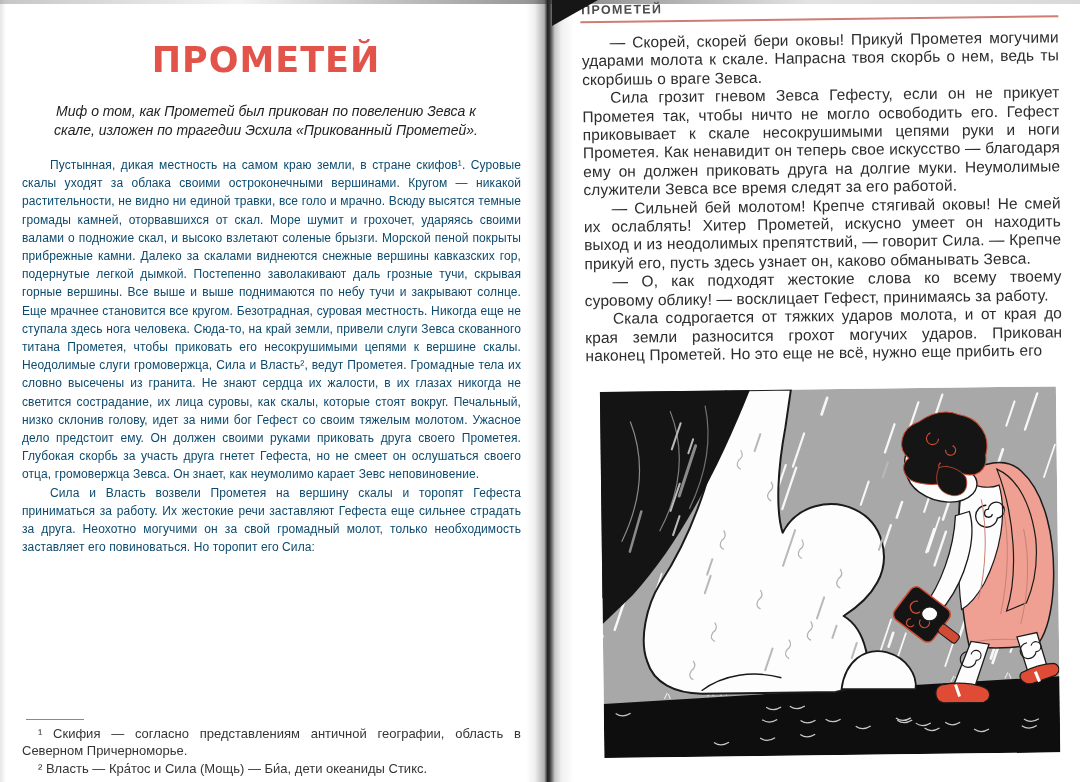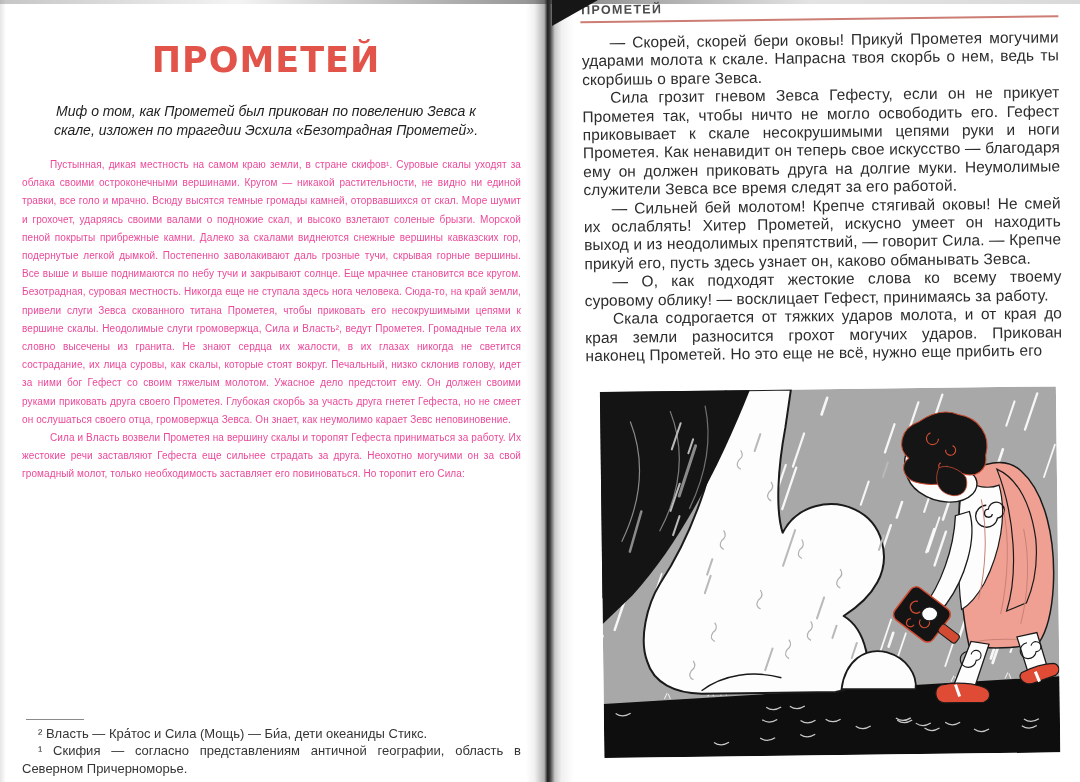--- a/index.html
+++ b/index.html
@@ -20,21 +20,21 @@
   .spine-blob{position:absolute;left:552px;top:0;width:46px;height:26px;background:#161616;z-index:41;
     clip-path:polygon(0 0,100% 0,0 100%);}
   
   .lp{position:absolute;left:0;top:0;width:532px;height:782px;}
   .lp-title{position:absolute;top:40px;left:16px;width:500px;text-align:center;
     font-family:"DejaVu Sans",sans-serif;font-weight:bold;font-size:35px;letter-spacing:1px;
     color:#e2544a;}
   .lp-epigraph{position:absolute;top:102px;left:41px;width:450px;text-align:center;
     font-style:italic;font-size:14px;line-height:18.5px;color:#1f1f1f;}
   .lp-body{position:absolute;top:156px;left:22px;width:499px;
-    font-size:10px;line-height:18.2px;color:#ec4899;text-align:justify;letter-spacing:.1px;}
+    font-size:12px;line-height:18.2px;color:#0c4a6e;text-align:justify;letter-spacing:.1px;}
   .lp-body p{margin:0;text-indent:28px;}
   .lp-foot{position:absolute;left:22px;bottom:5px;width:499px;
     font-size:13px;line-height:17.5px;color:#353535;text-align:justify;}
   .lp-foot p{margin:0;text-indent:16px;}
   .fn-sep{width:58px;height:0;border-top:1.4px solid #8a8a8a;margin:0 0 5px 4px;}
   
   .rp{position:absolute;left:556px;top:0;width:524px;height:782px;}
   .rp-rot{position:absolute;left:0;top:0;width:524px;height:782px;
     transform:rotate(-0.7deg);transform-origin:40px 400px;}
   .rp-header{position:absolute;left:30px;top:3px;font-size:12.5px;font-weight:bold;
@@ -46,29 +46,29 @@
   .illus{position:absolute;left:44px;top:392px;width:456px;height:366px;}
   .illus svg{display:block;}
 </style>
 </head>
 <body>
 
 <div class="scan">
 
   <div class="lp">
     <div class="lp-title">ПРОМЕТЕЙ</div>
-    <div class="lp-epigraph">Миф о том, как Прометей был прикован по повелению Зевса к скале, изложен по трагедии Эсхила «Безотрадная Прометей».</div>
+    <div class="lp-epigraph">Миф о том, как Прометей был прикован по повелению Зевса к скале, изложен по трагедии Эсхила «Прикованный Прометей».</div>
     <div class="lp-body">
       <p>Пустынная, дикая местность на самом краю земли, в стране скифов¹. Суровые скалы уходят за облака своими остроконечными вершинами. Кругом — никакой растительности, не видно ни единой травки, все голо и мрачно. Всюду высятся темные громады камней, оторвавшихся от скал. Море шумит и грохочет, ударяясь своими валами о подножие скал, и высоко взлетают соленые брызги. Морской пеной покрыты прибрежные камни. Далеко за скалами виднеются снежные вершины кавказских гор, подернутые легкой дымкой. Постепенно заволакивают даль грозные тучи, скрывая горные вершины. Все выше и выше поднимаются по небу тучи и закрывают солнце. Еще мрачнее становится все кругом. Безотрадная, суровая местность. Никогда еще не ступала здесь нога человека. Сюда-то, на край земли, привели слуги Зевса скованного титана Прометея, чтобы приковать его несокрушимыми цепями к вершине скалы. Неодолимые слуги громовержца, Сила и Власть², ведут Прометея. Громадные тела их словно высечены из гранита. Не знают сердца их жалости, в их глазах никогда не светится сострадание, их лица суровы, как скалы, которые стоят вокруг. Печальный, низко склонив голову, идет за ними бог Гефест со своим тяжелым молотом. Ужасное дело предстоит ему. Он должен своими руками приковать друга своего Прометея. Глубокая скорбь за участь друга гнетет Гефеста, но не смеет он ослушаться своего отца, громовержца Зевса. Он знает, как неумолимо карает Зевс неповиновение.</p>
       <p>Сила и Власть возвели Прометея на вершину скалы и торопят Гефеста приниматься за работу. Их жестокие речи заставляют Гефеста еще сильнее страдать за друга. Неохотно могучими он за свой громадный молот, только необходимость заставляет его повиноваться. Но торопит его Сила:</p>
     </div>
     <div class="lp-foot">
       <div class="fn-sep"></div>
+      <p>¹ Скифия — согласно представлениям античной географии, область в Северном Причерноморье.</p>
       <p>² Власть — Кра́тос и Сила (Мощь) — Би́а, дети океаниды Стикс.</p>
-      <p>¹ Скифия — согласно представлениям античной географии, область в Северном Причерноморье.</p>
     </div>
   </div>
 
   <div class="spine"></div>
   <div class="spine-blob"></div>
   <div class="top-edge"></div>
   <div class="left-edge"></div>
 
   <div class="rp">
     <div class="rp-rot">

